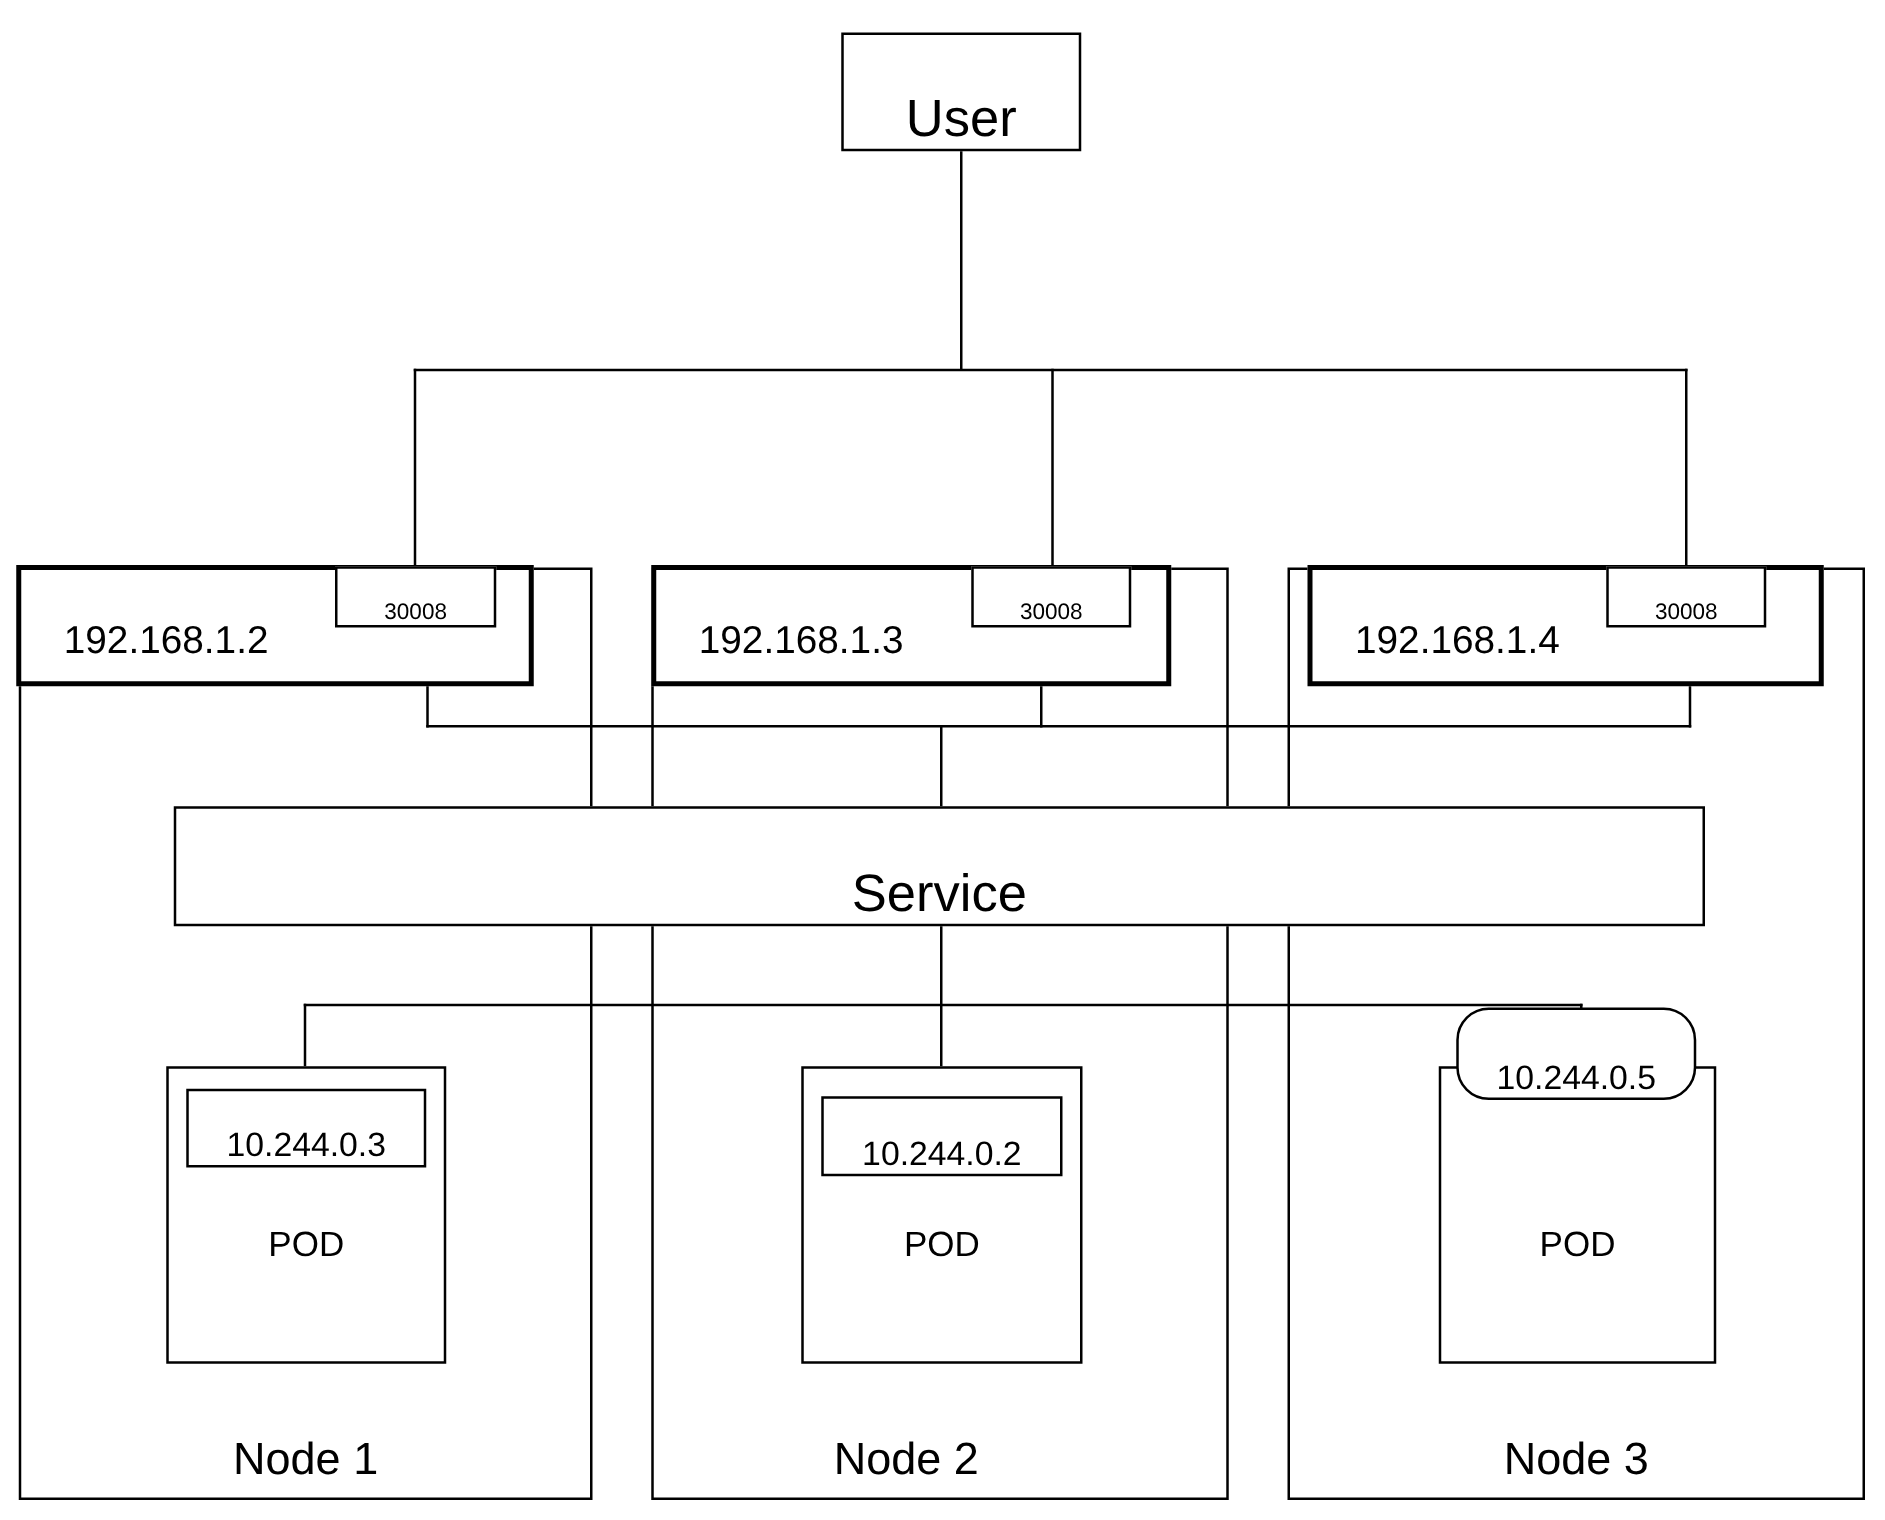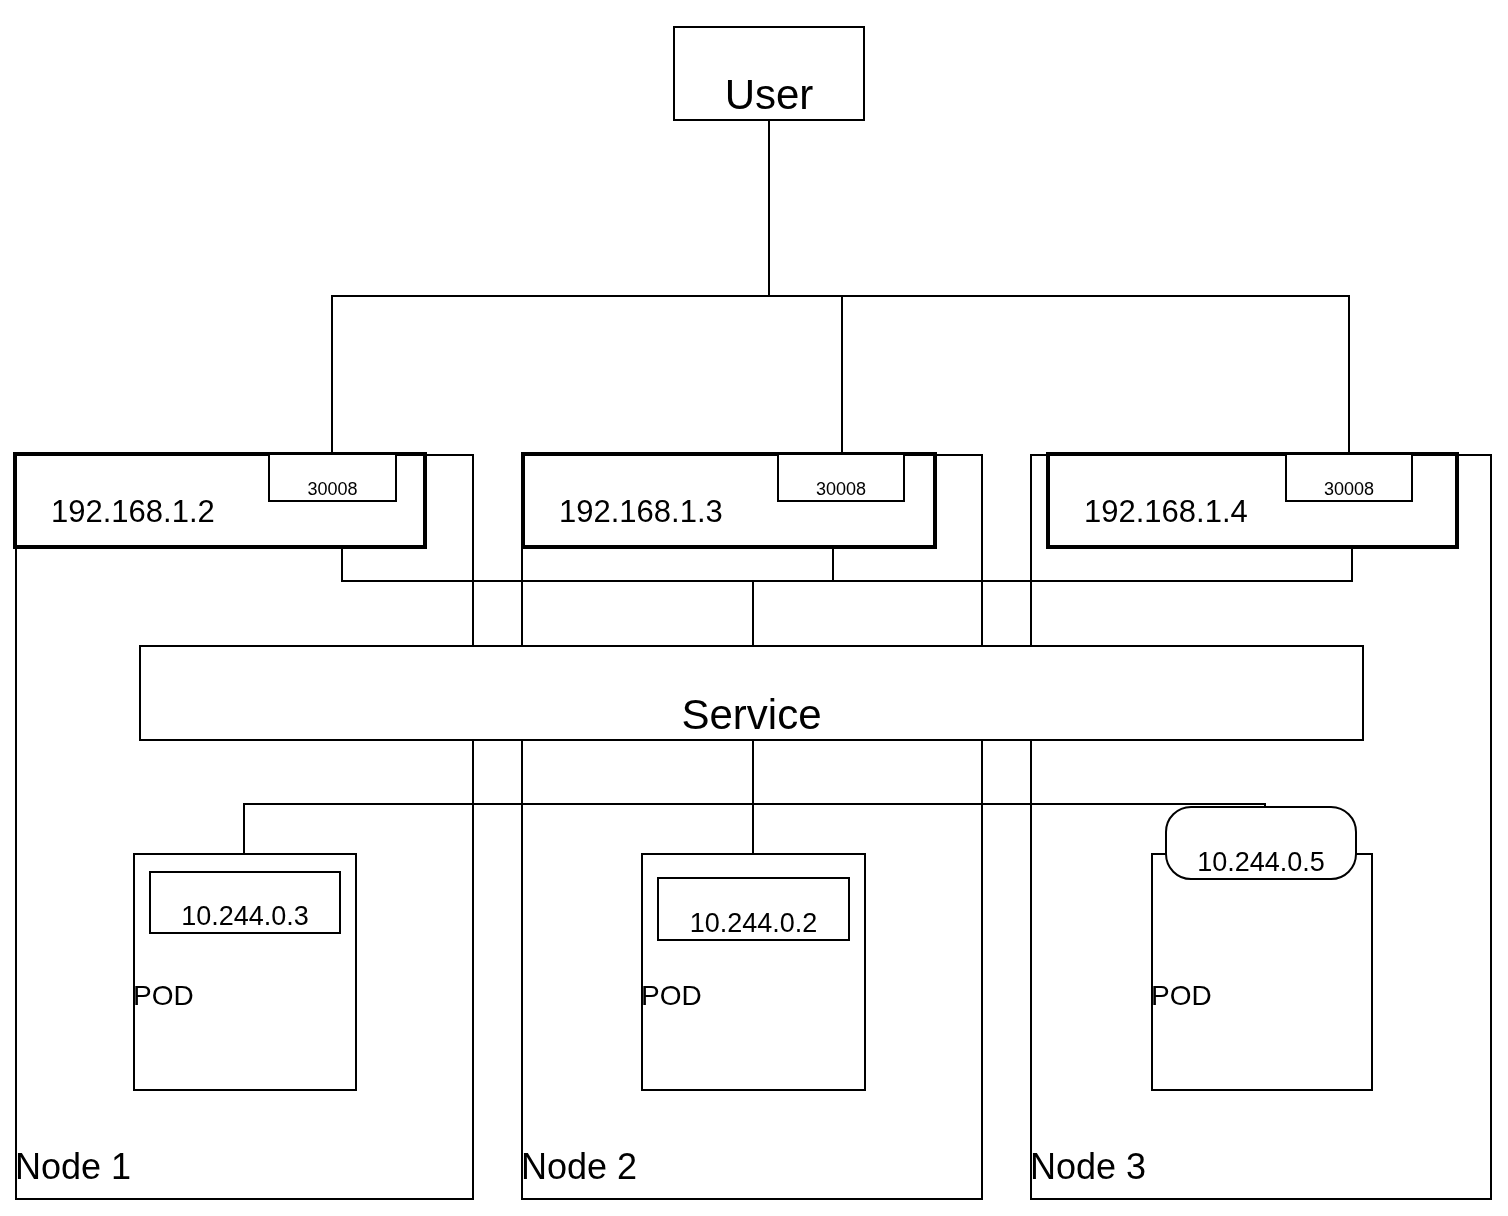--- a/index.html
+++ b/index.html
@@ -10,21 +10,21 @@
     background: #ffffff;
     font-family: "Liberation Sans", sans-serif;
     color: #000000;
     overflow: hidden;
   }
   .line { position: absolute; background: #000000; }
   .box  { position: absolute; background: #ffffff; border: 2px solid #000000; box-sizing: border-box; }
   .box.thick { border-width: 4px; }
   .box.transparent { background: transparent; }
   .center { display: flex; align-items: flex-end; justify-content: center; }
-  .label { position: absolute; text-align: left; }
+  .label { position: absolute; text-align: center; }
 
   
   #user-box    { left: 673px; top: 26px;  width: 192px; height: 95px; font-size: 42px; }
 
   
   #l-user-stem { left: 768px; top: 120px; width: 2px;  height: 176px; }
   #l-branch    { left: 331px; top: 295px; width: 1019px; height: 2px; }
   #l-drop1     { left: 331px; top: 295px; width: 2px; height: 160px; }
   #l-drop2     { left: 841px; top: 295px; width: 2px; height: 160px; }
   #l-drop3     { left: 1348px; top: 295px; width: 2px; height: 160px; }

